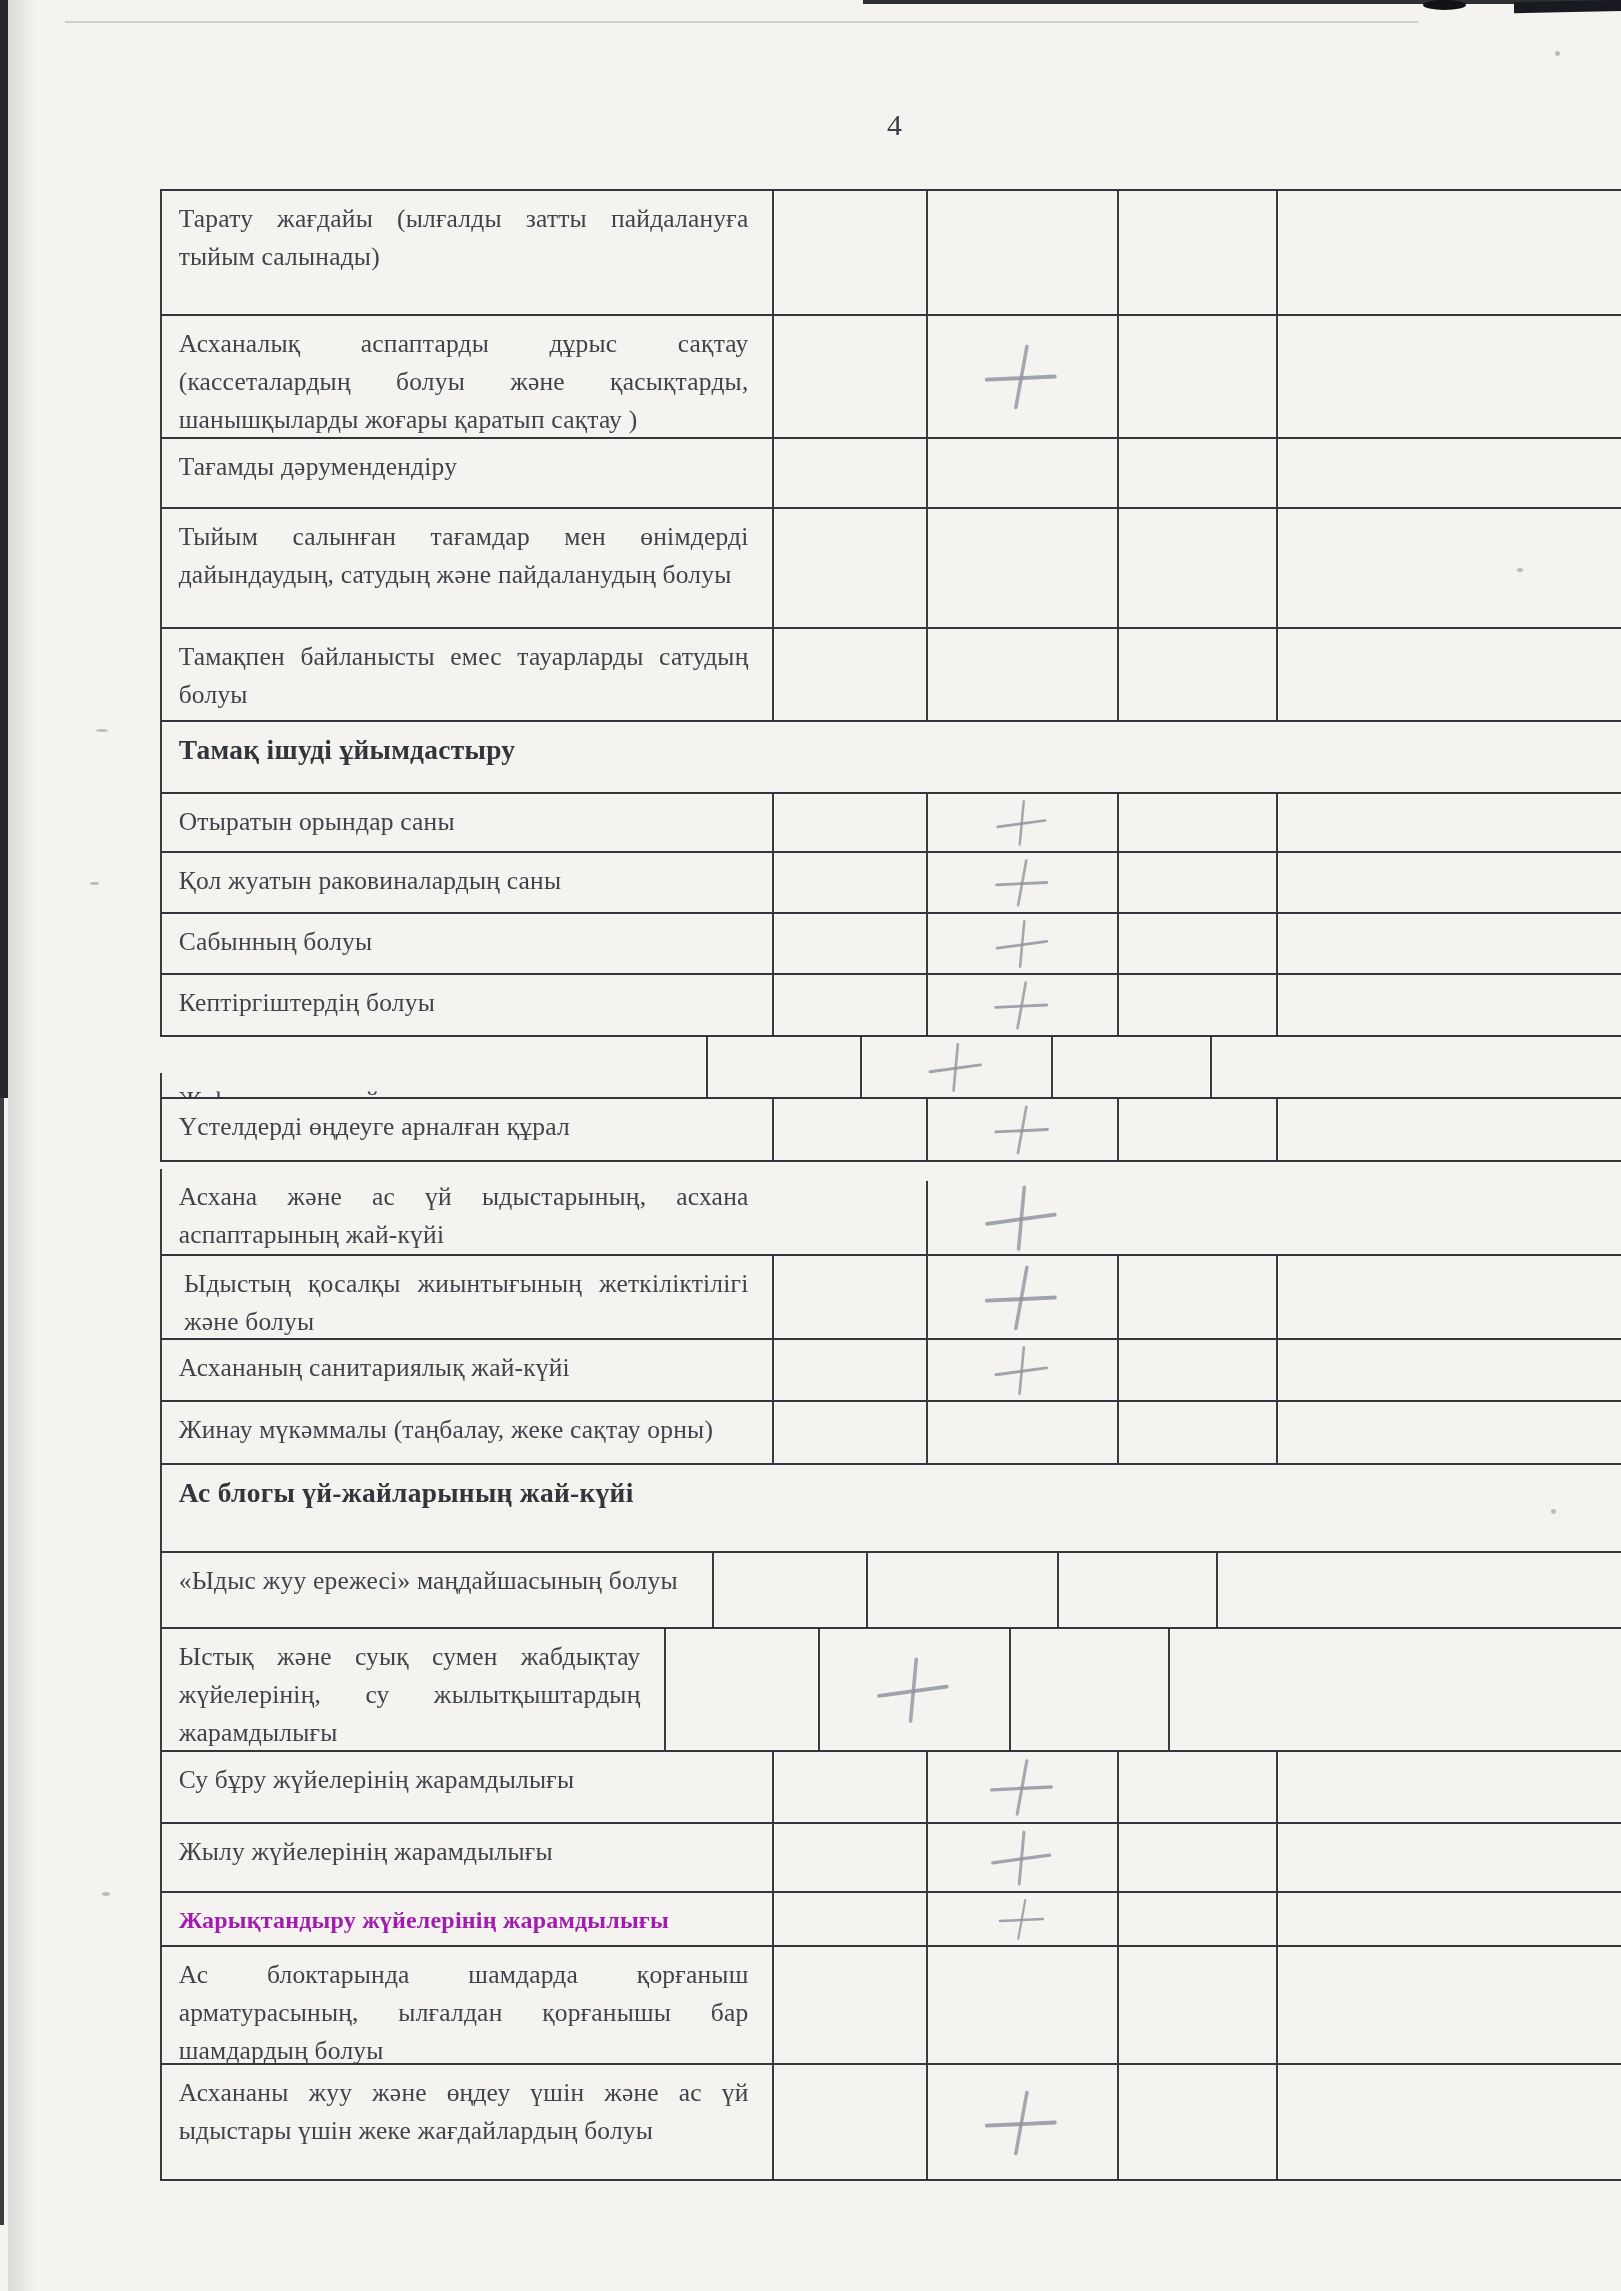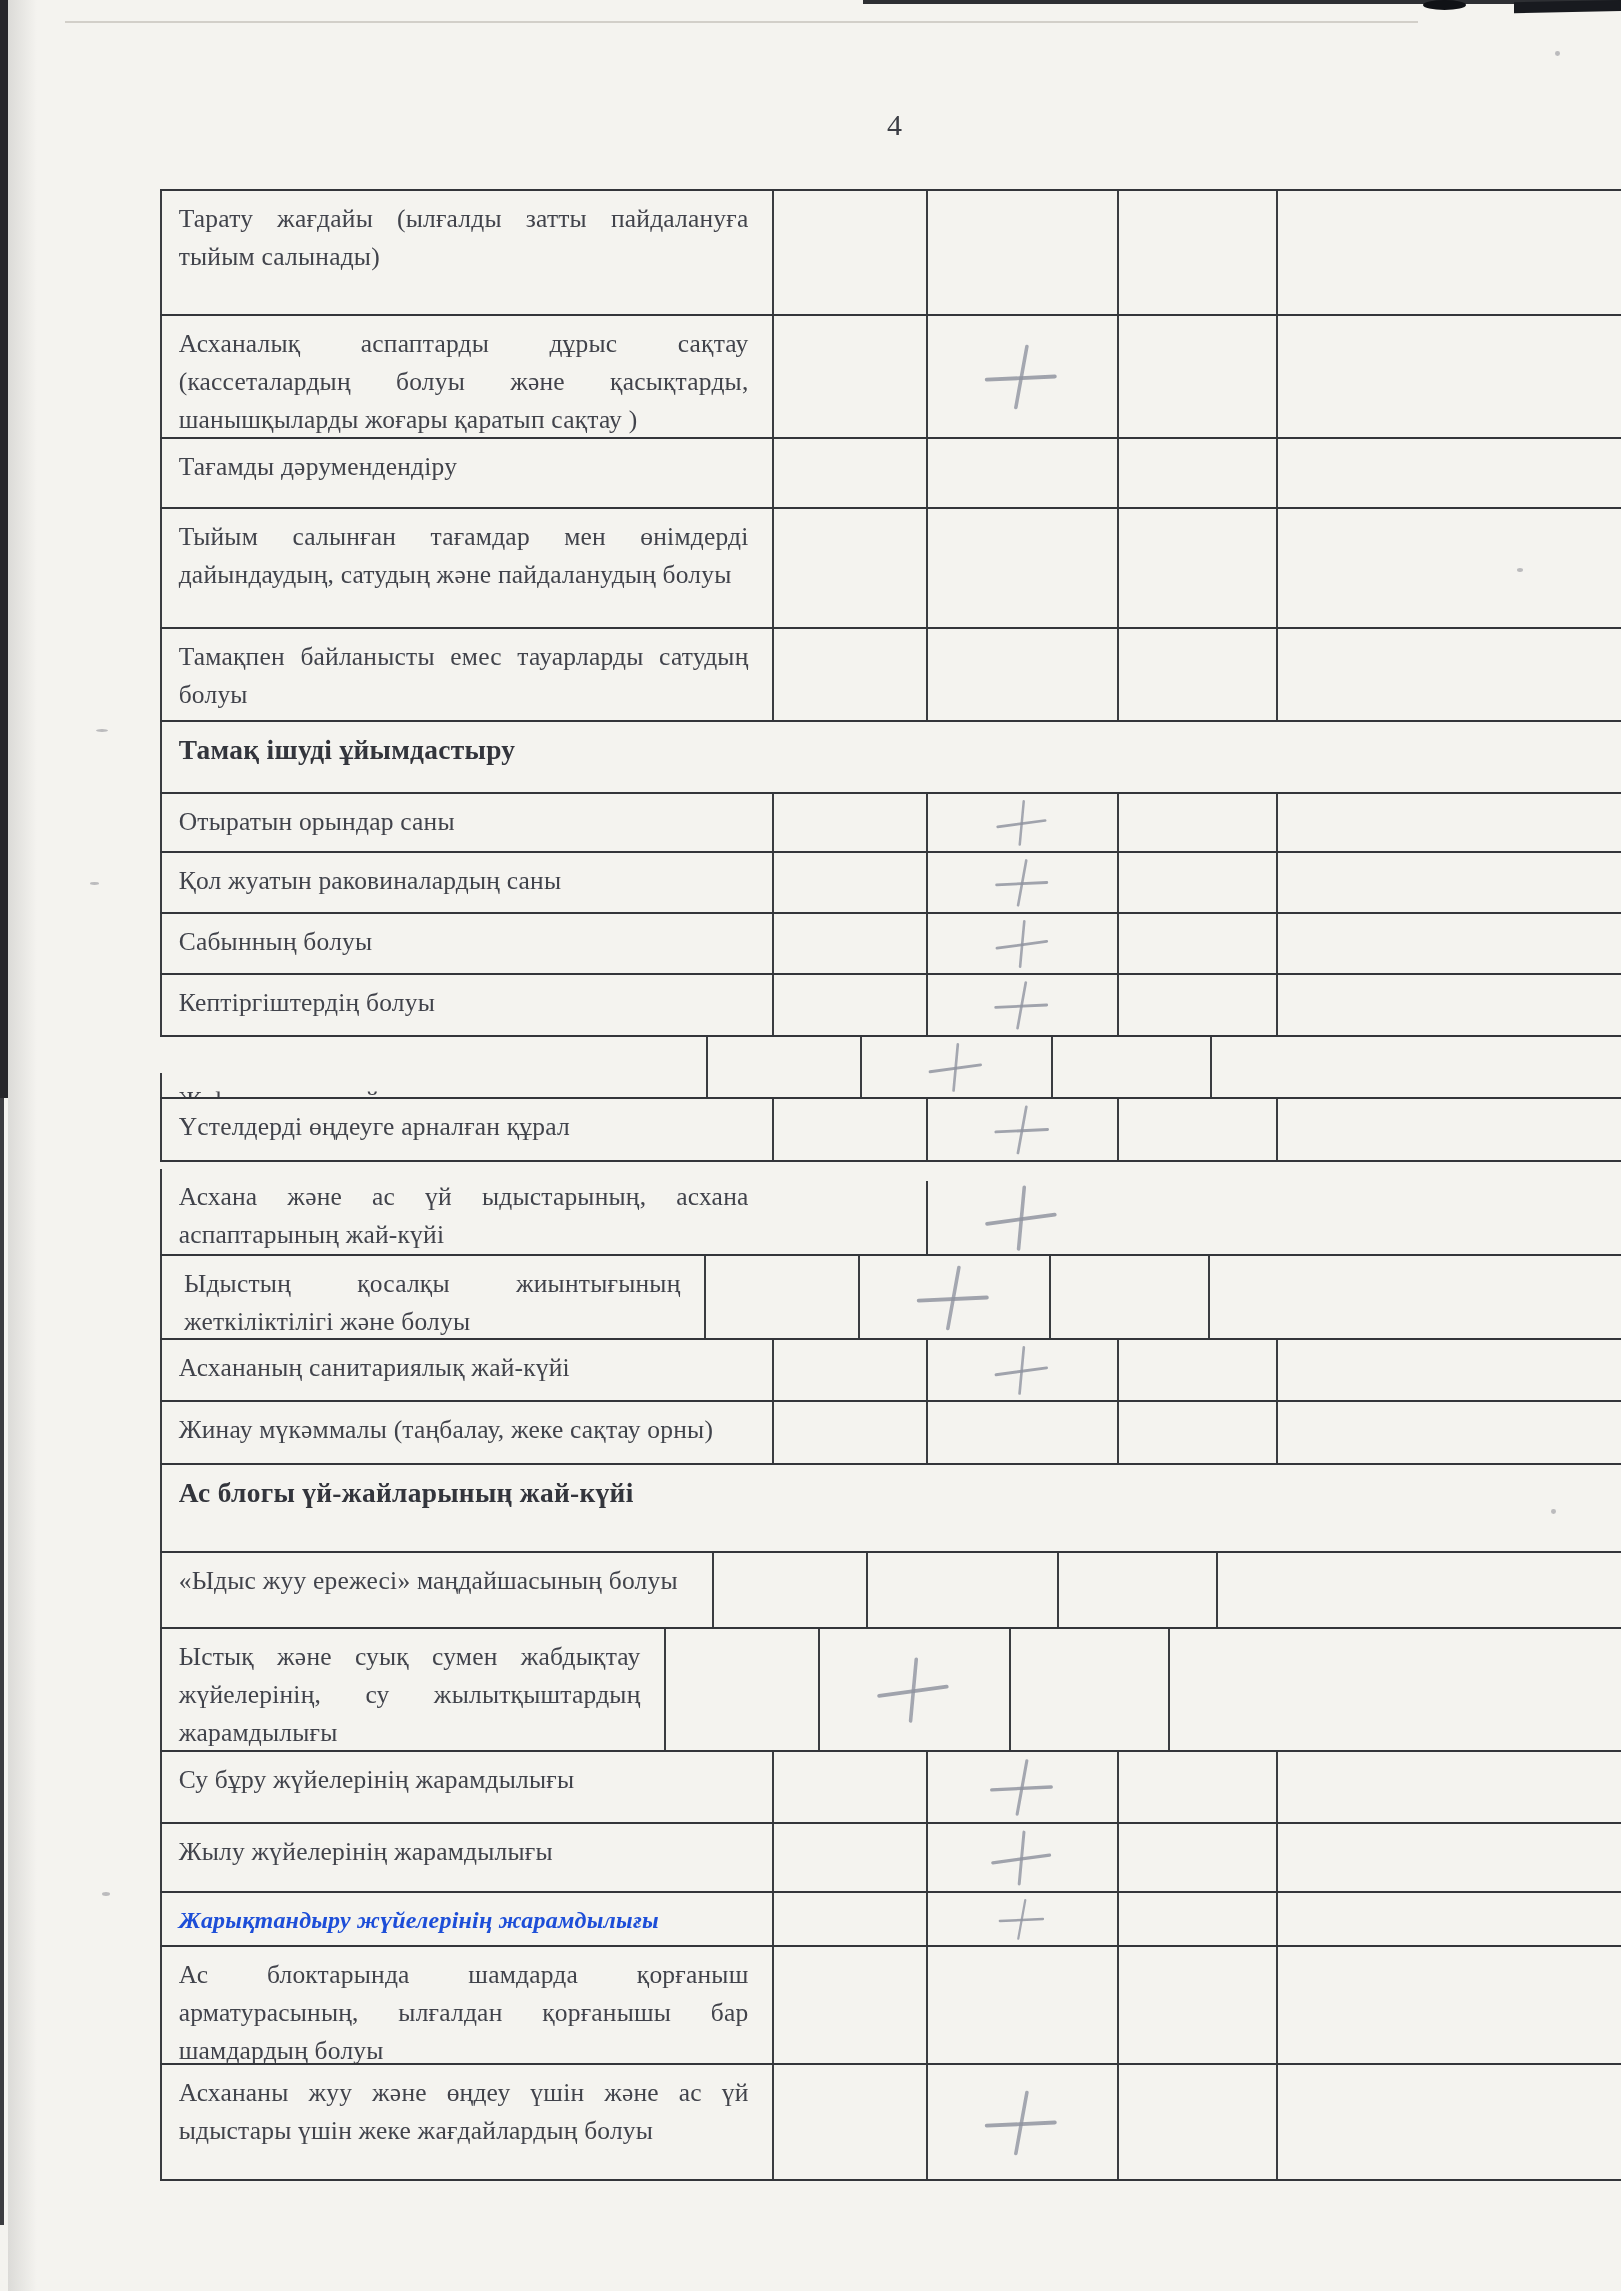--- a/index.html
+++ b/index.html
@@ -45,21 +45,21 @@
     font-size:25.5px;line-height:1.5;letter-spacing:0.2px;
     color:#41434b;
     text-align:justify;
   }
   .cell.section-cell{
     display:block;border-left:2.9px solid #3a3c40;
     padding:12.7px 23.5px 0 16.7px;
     font-size:27.4px;font-weight:700;color:#33353c;letter-spacing:0.3px;
     text-align:left;
   }
-  .t-row.bold-label .cell.label-cell{font-weight:600;font-size:24px;color:#1d4ed8;font-style:italic;}
+  .t-row.bold-label .cell.label-cell{font-weight:600;font-size:24px;color:#a21caf;}
   .mark-wrap{display:flex;align-items:center;justify-content:center;width:100%;height:100%;}
   .mark-wrap svg{display:block;}
   .t-row:nth-child(odd) .mark-wrap svg{transform:rotate(-3deg);}
   .t-row:nth-child(even) .mark-wrap svg{transform:rotate(2deg);}
 </style>
 </head>
 <body>
 
 <div class="page">
 
@@ -217,21 +217,21 @@
             <svg width="87" height="73" viewBox="0 0 78 64">
               <path d="M7 36 L68 31" stroke="#9094a0" stroke-width="3.4" stroke-linecap="round" fill="none" opacity=".85"></path>
               <path d="M42 5 L34 60" stroke="#9094a0" stroke-width="3.2" stroke-linecap="round" fill="none" opacity=".8"></path>
             </svg>
           </span>
         </div>
         <div class="cell" style="width: 159px;"></div>
         <div class="cell" style="width: 346px;"></div>
       </div>
       <div class="t-row" style="height: 84px;">
-        <div class="cell label-cell" style="width: 544px; padding-left: 22px;">Ыдыстың қосалқы жиынтығының жеткіліктілігі және болуы</div>
+        <div class="cell label-cell" style="width: 612px; padding-left: 22px;">Ыдыстың қосалқы жиынтығының жеткіліктілігі және болуы</div>
         <div class="cell" style="width: 154px;"></div>
         <div class="cell" style="width: 191px;">
           <span class="mark-wrap">
             <svg width="87" height="73" viewBox="0 0 78 64">
               <path d="M7 36 L68 31" stroke="#9094a0" stroke-width="3.4" stroke-linecap="round" fill="none" opacity=".85"></path>
               <path d="M42 5 L34 60" stroke="#9094a0" stroke-width="3.2" stroke-linecap="round" fill="none" opacity=".8"></path>
             </svg>
           </span>
         </div>
         <div class="cell" style="width: 159px;"></div>

